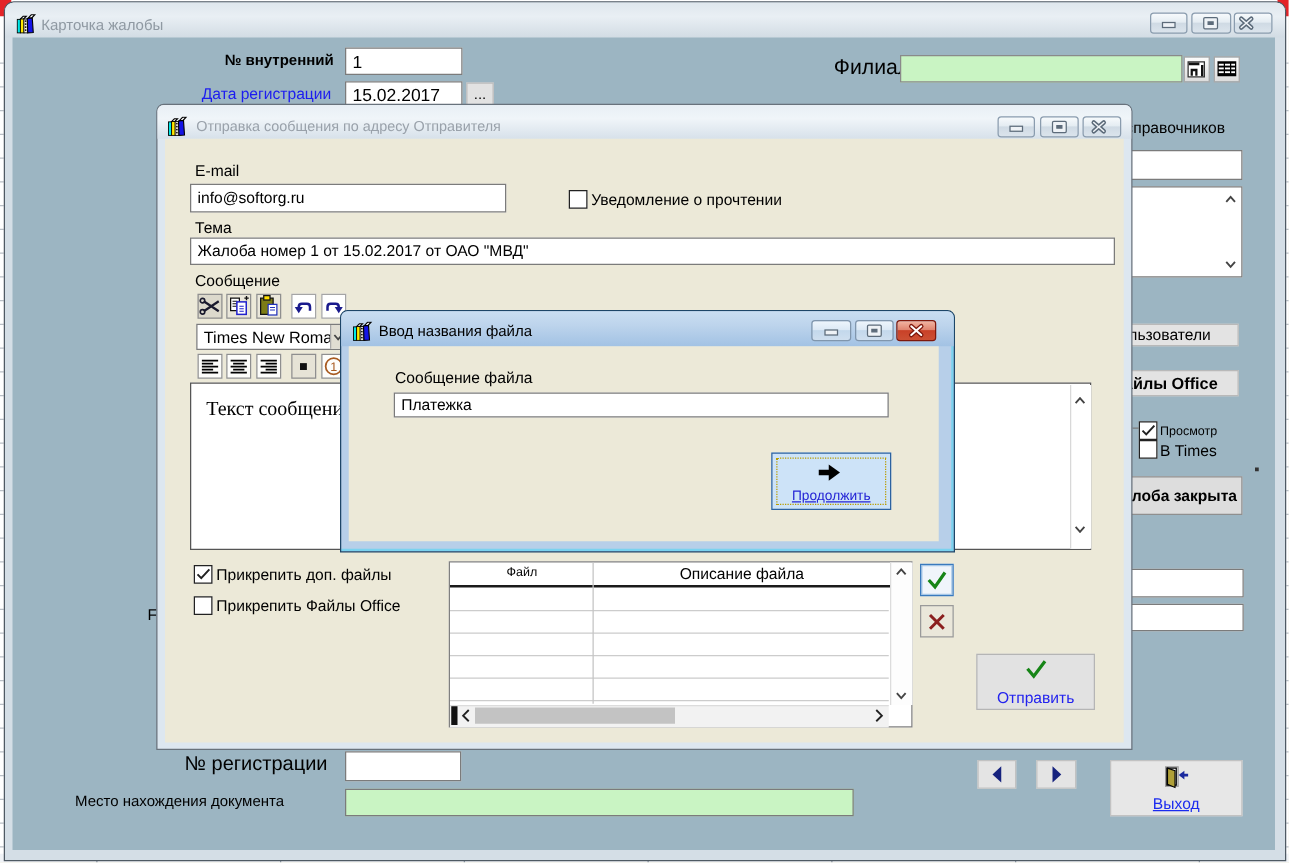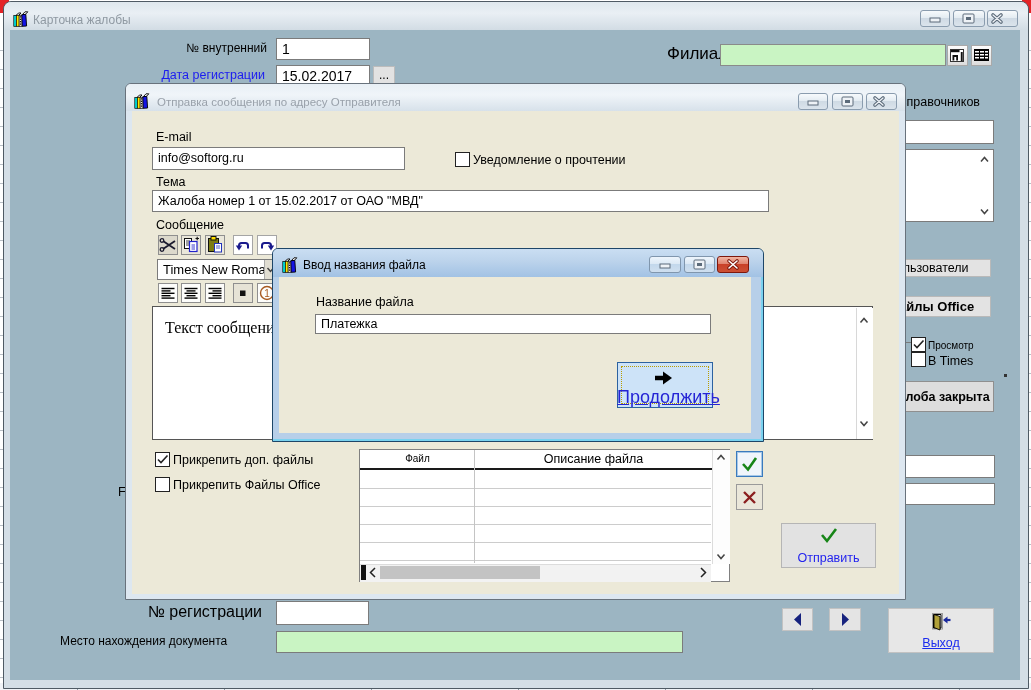--- a/index.html
+++ b/index.html
@@ -133,21 +133,21 @@
   <g stroke="#5c6b7a" stroke-width="3.6" stroke-linecap="round">
     <path d="M73 5 L81 12 M81 5 L73 12"></path>
   </g>
   <g stroke="#eef2f6" stroke-width="1.3" stroke-linecap="round">
     <path d="M73 5 L81 12 M81 5 L73 12"></path>
   </g>
 </svg>
 
 <div class="a" style="left:10px;top:30px;width:1010px;height:650px;background:#9cb5c2"></div>
 
-<div class="txt" style="left:60px;top:41px;width:207px;text-align:right;font-weight:normal;font-size:12px">№ внутренний</div>
+<div class="txt" style="left:60px;top:41px;width:207px;text-align:right;font-weight:bold;font-size:12px">№ внутренний</div>
 <div class="inp" style="left:276px;top:38px;width:94px;height:22px;font-size:14px;line-height:21px">1</div>
 <div class="txt" style="left:60px;top:68px;width:205px;text-align:right;color:#1c1cf0;font-size:12.5px">Дата регистрации</div>
 <div class="inp" style="left:276px;top:65px;width:94px;height:22px;font-size:14px;line-height:21px">15.02.2017</div>
 <div class="gbtn" style="left:373px;top:66px;width:22px;height:21px;font-size:12px;text-align:center;line-height:16px;border-color:#bcbcbc;background:#e2e2e2">...</div>
 <div class="txt" style="left:667px;top:47px;font-size:17px">Филиал</div>
 <div class="inp" style="left:720px;top:44px;width:226px;height:22px;background:#c9f4c3;border-color:#8a8a8a"></div>
 <div class="gbtn" id="fbtn1" style="left:947px;top:45px;width:21px;height:21px;background:linear-gradient(#fcfcfc,#dcdcdc)"><svg width="19" height="19">
       <rect x="2.5" y="3.5" width="13" height="12" fill="#fff" stroke="#333"></rect>
       <rect x="3" y="4" width="8.5" height="2.2" fill="#111"></rect>
       <path d="M4.5 14.5 V9 H10 V14.5 H8.2 V11 H6.3 V14.5 Z" fill="#111"></path>
@@ -250,21 +250,21 @@
       <path d="M77 5 L85 12 M85 5 L77 12"></path>
     </g>
 </svg>
 <div class="a" style="left:132px;top:111px;width:767px;height:483px;background:#ece9d8"></div>
 
 <div class="txt" style="left:156px;top:130px;font-size:12.5px">E-mail</div>
 <div class="inp" style="left:152px;top:147px;width:253px;height:23px;font-size:12.5px;line-height:21px">info@softorg.ru</div>
 <div class="cb" style="left:455px;top:152px"></div>
 <div class="txt" style="left:473px;top:153px;font-size:12.5px">Уведомление о прочтении</div>
 <div class="txt" style="left:156px;top:175px;font-size:12.5px">Тема</div>
-<div class="inp" style="left:152px;top:190px;width:617px;height:22px;font-size:12.5px;line-height:20px">Жалоба номер 1 от 15.02.2017 от ОАО "МВД"</div>
+<div class="inp" style="left:152px;top:190px;width:740px;height:22px;font-size:12.5px;line-height:20px">Жалоба номер 1 от 15.02.2017 от ОАО "МВД"</div>
 <div class="txt" style="left:156px;top:218px;font-size:12.5px">Сообщение</div>
 
 <div id="tb1">
     <div class="a" style="left:158px;top:235px;width:20px;height:20px;background:#dcd9cc;border:1px solid #8f8f8f;box-sizing:border-box"></div>
     <div class="a" style="left:181px;top:235px;width:20px;height:20px;background:#eae7da;border:1px solid #8f8f8f;box-sizing:border-box"></div>
     <div class="a" style="left:205px;top:235px;width:20px;height:20px;background:#eae7da;border:1px solid #8f8f8f;box-sizing:border-box"></div>
     <div class="a" style="left:233px;top:235px;width:20px;height:20px;background:#ffffff;border:1px solid #a5a5a5;box-sizing:border-box"></div>
     <div class="a" style="left:257px;top:235px;width:20px;height:20px;background:#ffffff;border:1px solid #a5a5a5;box-sizing:border-box"></div>
     <svg class="a" style="left:158px;top:235px" width="20" height="20">
       <path d="M5 6 L17 14 M17 6 L5 14" stroke="#1a1a2e" stroke-width="1.8" fill="none"></path>
@@ -429,22 +429,22 @@
   </g>
   <g stroke="#7e180c" stroke-width="3.6" stroke-linecap="round">
       <path d="M80 5 L88 12 M88 5 L80 12"></path>
     </g>
   <g stroke="#ffffff" stroke-width="1.6" stroke-linecap="round">
       <path d="M80 5 L88 12 M88 5 L80 12"></path>
     </g>
 </svg>
 <div class="a" style="left:279px;top:277px;width:472px;height:156px;background:#ece9d8"></div>
 
-<div class="txt" style="left:316px;top:295px;font-size:12.5px">Название файла</div>
+<div class="txt" style="left:316px;top:295px;font-size:12.5px">Сообщение файла</div>
 <div class="inp" style="left:315px;top:314px;width:396px;height:20px;font-size:12.5px;line-height:18px">Платежка</div>
 
 <div class="a" style="left:617px;top:362px;width:96px;height:46px;background:#cde3f8;border:1.5px solid #2c62a0;box-sizing:border-box"></div>
 <div class="a" style="left:621px;top:366px;width:88px;height:38px;border:1px dotted #b99c00;box-sizing:border-box"></div>
 <svg class="a" style="left:617px;top:362px" width="96" height="30">
     <path d="M38 16 H48" stroke="#000" stroke-width="4.5" fill="none"></path>
     <path d="M46 9.5 L55 16 L46 22.5 Z" fill="#000"></path>
   </svg>
-<div class="txt" style="left:617px;top:390px;width:96px;text-align:center;color:#2525d5;font-size:18px;text-decoration:underline">Продолжить</div>
+<div class="txt" style="left:617px;top:390px;width:96px;text-align:center;color:#2525d5;font-size:11px;text-decoration:underline">Продолжить</div>
 
 </body></html>

